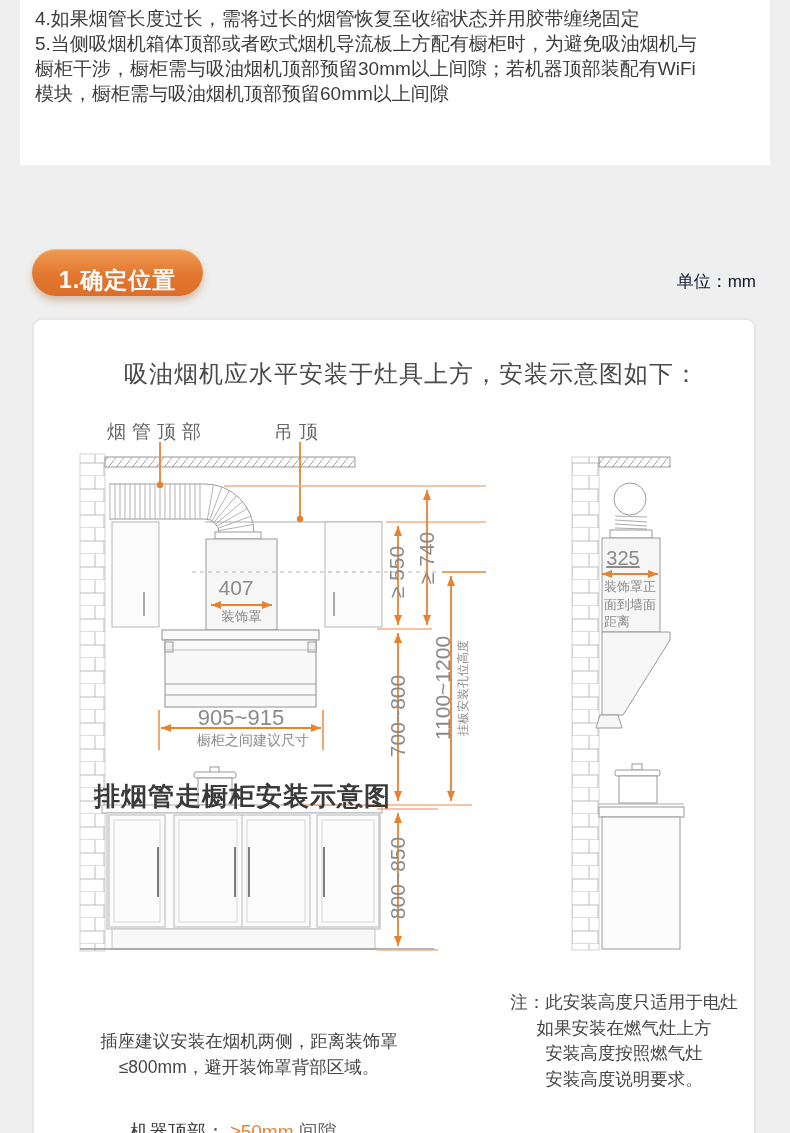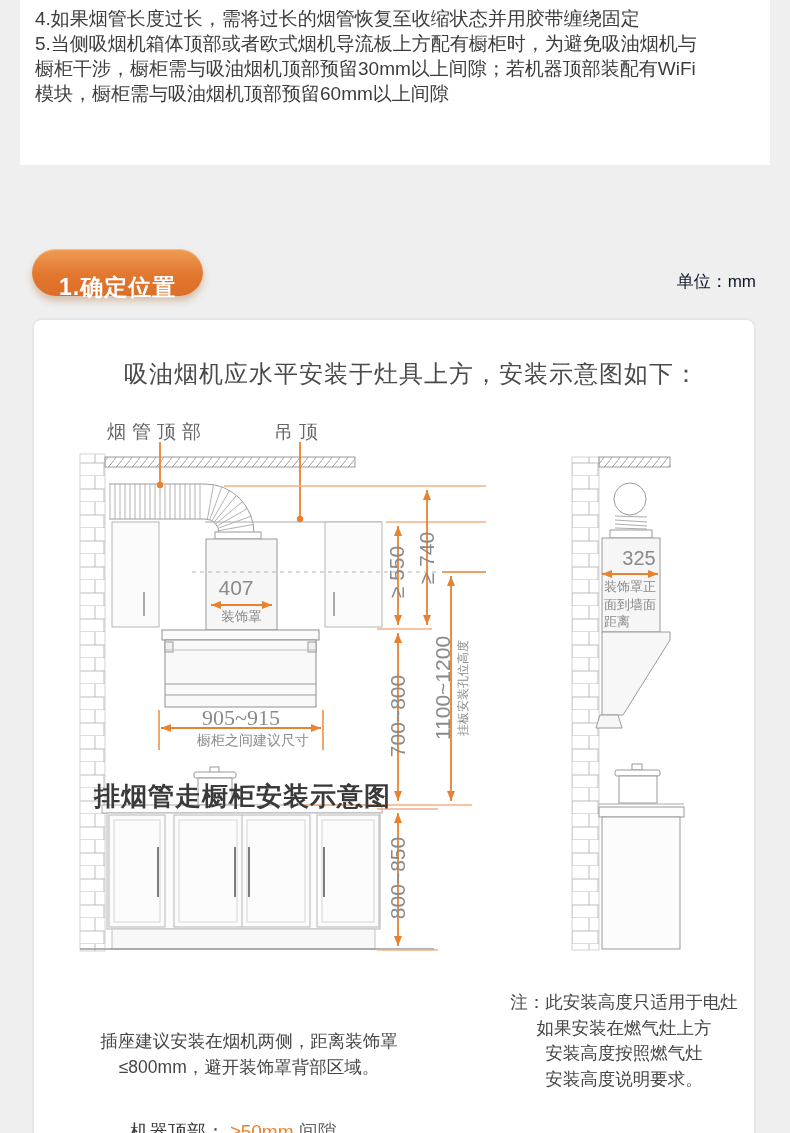--- a/index.html
+++ b/index.html
@@ -5,21 +5,21 @@
   * { margin:0; padding:0; box-sizing:border-box; }
   html,body { width:790px; height:1133px; overflow:hidden; }
   body { background:#efefef; font-family:"Liberation Sans","DejaVu Sans",sans-serif; position:relative; }
   .abs { position:absolute; }
 
   
   .top-card { left:20px; top:0; width:750px; height:165px; background:#ffffff; }
   .intro { left:15px; top:6px; width:726px; font-size:19px; line-height:25px; color:#3c3c3c; }
 
   
-  .badge { left:32px; top:249px; height:47px; padding:15px 27px; border-radius:26px;
+  .badge { left:32px; top:249px; height:47px; padding:8px 27px; border-radius:26px;
            background:linear-gradient(180deg,#f09c54 0%,#e2772f 55%,#dd6e28 100%);
            box-shadow:0 5px 7px rgba(170,100,45,.35), inset 0 1px 0 rgba(255,255,255,.35);
            color:#ffffff; font-size:23px; font-weight:bold; line-height:46px; letter-spacing:1px; }
   .unit { right:34px; top:270px; font-size:17px; color:#0f172a; }
 
   
   .panel { left:32px; top:318px; width:724px; height:830px; background:#ffffff;
            border:2px solid #e6e6e6; border-radius:10px; overflow:hidden; }
   .panel-inner { position:relative; width:720px; height:826px; }
   .diagram-svg { position:absolute; left:0; top:0; }
@@ -187,24 +187,24 @@
 
   <div class="abs dim rot dim-big" style="left:313px; top:240px; width:100px; height:24px;">≥ 550</div>
   <div class="abs dim rot dim-big" style="left:343px; top:226px; width:100px; height:24px;">≥ 740</div>
   <div class="abs dim rot dim-big" style="left:314px; top:384px; width:100px; height:24px;">700~800</div>
   <div class="abs rot" style="left:320px; top:350px; width:190px; height:36px;">
     <div class="dim dim-big">1100~1200</div>
     <div class="dim-sub">挂板安装孔位高度</div>
   </div>
   <div class="abs dim rot dim-big" style="left:314px; top:546px; width:100px; height:24px;">800~850</div>
 
-  <div class="abs dim dim-c" style="left:125px; top:385px; width:164px; font-size:22px;font-family:Liberation Serif, serif;">905~915</div>
+  <div class="abs dim dim-c" style="left:125px; top:385px; width:164px; font-size:22px;">905~915</div>
   <div class="abs dim dim-c" style="left:125px; top:412px; width:188px; font-size:14px;">橱柜之间建议尺寸</div>
 
-  <div class="abs dim dim-c" style="left:576px; top:227px; width:58px; font-size:20px;">325</div>
+  <div class="abs dim dim-c" style="left:560px; top:227px; width:58px; font-size:20px;text-decoration:underline;">325</div>
   <div class="abs" style="left:570px; top:258px; font-size:13px; line-height:17.5px; color:#888;">
     <div>装饰罩正</div>
     <div>面到墙面</div>
     <div>距离</div>
   </div>
 
   <div class="abs caption">排烟管走橱柜安装示意图</div>
 
   <div class="abs note note-left">
     <div>插座建议安装在烟机两侧，距离装饰罩</div>

